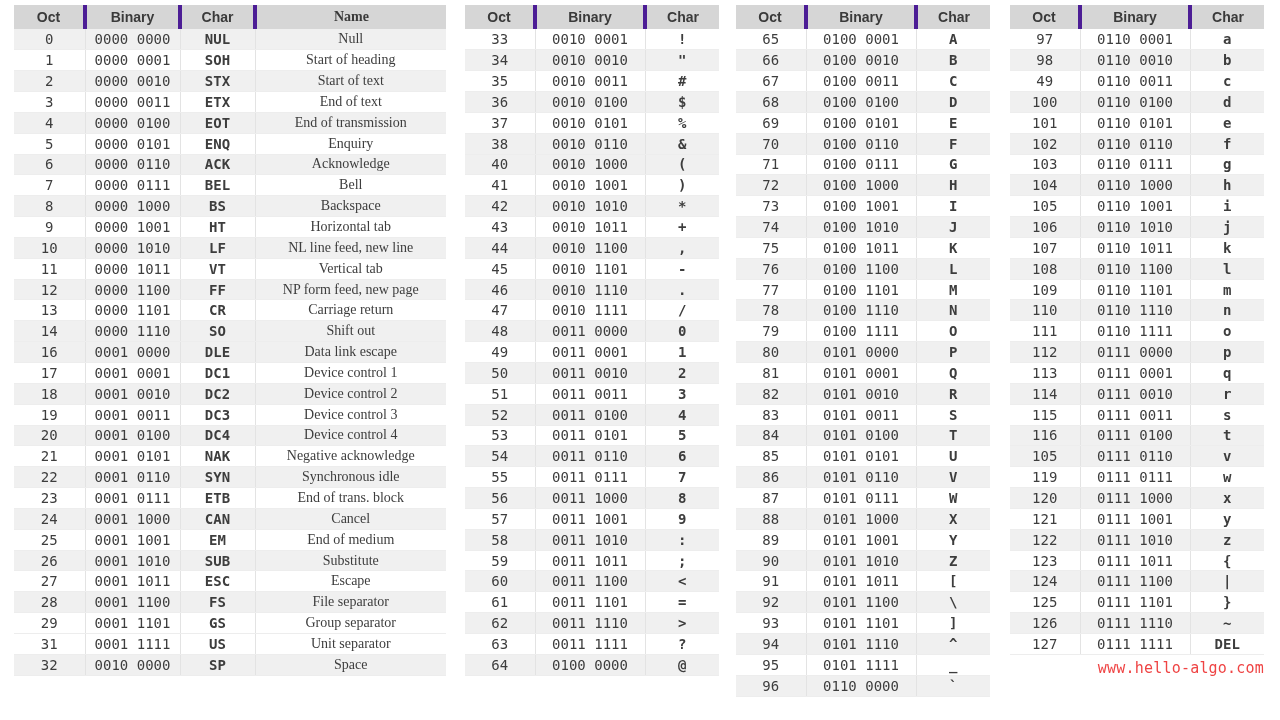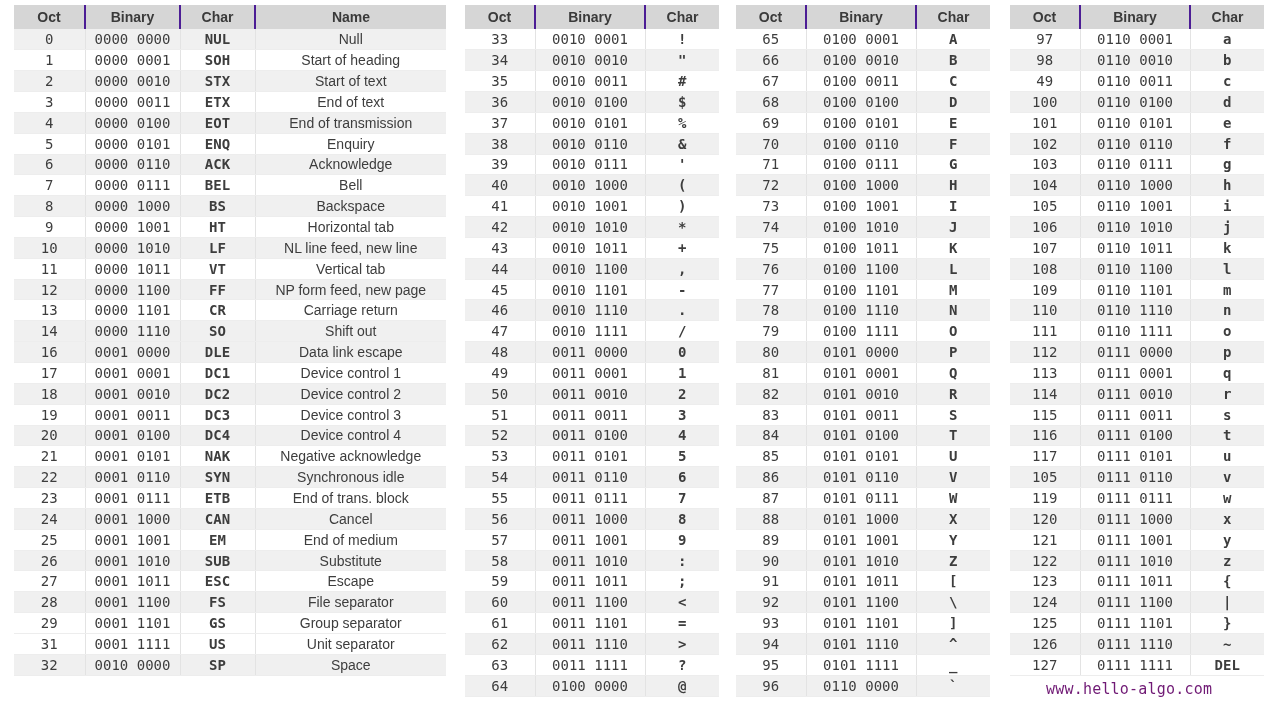--- a/index.html
+++ b/index.html
@@ -21,21 +21,21 @@
     border-spacing: 0;
   }
   table.ascii-table th {
     background: #d6d6d6;
     color: #3a3a3a;
     font-weight: bold;
     font-size: 14px;
     height: 24px;
     text-align: center;
     padding: 0;
-    border-right: 2px solid #4c1d95;
+    border-right: 4px solid #4c1d95;
   }
   table.ascii-table th:last-child { border-right: none; }
   table.ascii-table td {
     height: 20.85px;
     padding: 0;
     font-size: 14px;
     text-align: center;
     color: #3d3d3d;
     background: #ffffff;
     border-right: 1px solid #e3e3e3;
@@ -56,36 +56,36 @@
   }
   td.col-name {
     text-align: left;
     padding-left: 8px;
     font-size: 13.5px;
   }
   
   .t1 .col-oct    { width: 71px;  }
   .t1 .col-binary { width: 95px;  }
   .t1 .col-char   { width: 75px;  }
-  .t1 .col-name   { width: 191px; }
+  .t1 .col-name   { width: 191px; font-family: Liberation Serif, serif; }
   .t2, .t3, .t4 { }
   .tn .col-oct    { width: 70px;  }
   .tn .col-binary { width: 110px; }
   .tn .col-char   { width: 74px;  }
   .gap2 { margin-left: 19px; }
   .gap3 { margin-left: 17px; }
   .col4 { margin-left: 20px; }
   .watermark {
     margin-top: 4px;
     width: 254px;
-    text-align: left;
+    text-align: right;
     padding-left: 36px;
     font-family: "DejaVu Sans Mono", "Liberation Mono", monospace;
     font-size: 15px;
-    color: #701a75;
+    color: #ef4444;
     letter-spacing: 0.2px;
   }
 </style>
 </head>
 <body>
 
 <div class="tables-row">
 
   <table class="ascii-table t1">
     <thead>
@@ -318,25 +318,20 @@
         <tr>
           <td class="col-oct">37</td>
           <td class="col-binary">0010 0101</td>
           <td class="col-char">%</td>
         </tr>
         <tr class="stripe">
           <td class="col-oct">38</td>
           <td class="col-binary">0010 0110</td>
           <td class="col-char">&amp;</td>
         </tr>
-        <tr>
-          <td class="col-oct">39</td>
-          <td class="col-binary">0010 0111</td>
-          <td class="col-char">'</td>
-        </tr>
         <tr class="stripe">
           <td class="col-oct">40</td>
           <td class="col-binary">0010 1000</td>
           <td class="col-char">(</td>
         </tr>
         <tr>
           <td class="col-oct">41</td>
           <td class="col-binary">0010 1001</td>
           <td class="col-char">)</td>
         </tr>
@@ -733,25 +728,20 @@
           <tr>
             <td class="col-oct">115</td>
             <td class="col-binary">0111 0011</td>
             <td class="col-char">s</td>
           </tr>
           <tr class="stripe">
             <td class="col-oct">116</td>
             <td class="col-binary">0111 0100</td>
             <td class="col-char">t</td>
           </tr>
-          <tr>
-            <td class="col-oct">117</td>
-            <td class="col-binary">0111 0101</td>
-            <td class="col-char">u</td>
-          </tr>
           <tr class="stripe">
             <td class="col-oct">105</td>
             <td class="col-binary">0111 0110</td>
             <td class="col-char">v</td>
           </tr>
           <tr>
             <td class="col-oct">119</td>
             <td class="col-binary">0111 0111</td>
             <td class="col-char">w</td>
           </tr>

